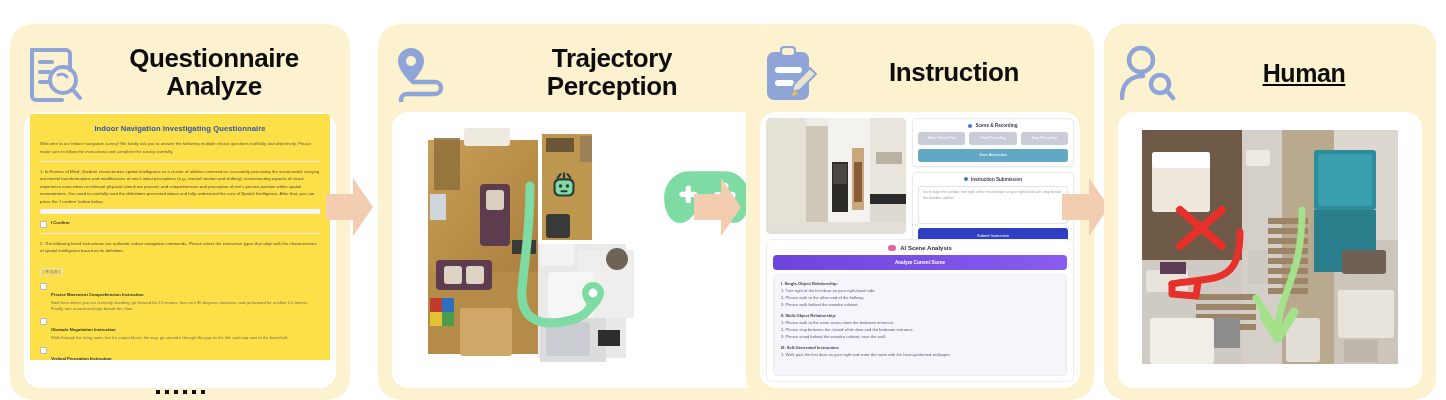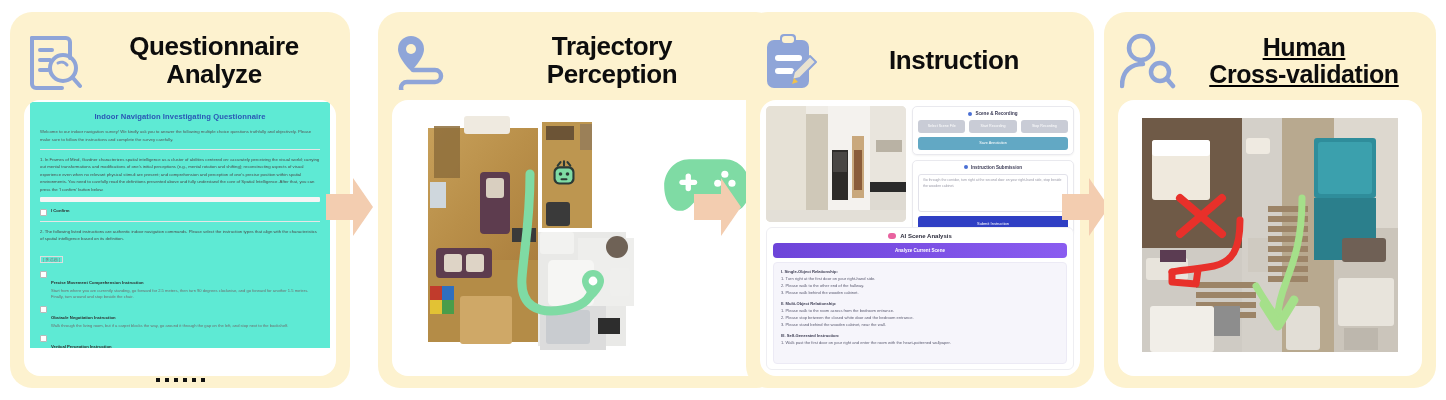--- a/index.html
+++ b/index.html
@@ -1,40 +1,40 @@
 <!DOCTYPE html>
 <html><head>
 <meta charset="utf-8">
 <style>
   html,body{margin:0;padding:0;background:#ffffff;}
   body{width:1446px;height:400px;font-family:"Liberation Sans","DejaVu Sans",sans-serif;overflow:hidden;}
   .flow{position:relative;width:1446px;height:400px;display:flex;align-items:center;}
 
   
-  .stage{position:absolute;top:12px;height:376px;background:#fdf2cf;border-radius:22px;box-sizing:border-box;padding:10px 14px 12px;display:flex;flex-direction:column;}
+  .stage{position:absolute;top:24px;height:376px;background:#fdf2cf;border-radius:22px;box-sizing:border-box;padding:10px 14px 12px;display:flex;flex-direction:column;}
   #stage-1{left:10px;width:340px;}
   #stage-2{left:378px;width:400px;}
   #stage-3{left:746px;width:348px;}
   #stage-4{left:1104px;width:332px;text-decoration:underline;}
 
   .stage-head{display:flex;align-items:center;gap:8px;height:78px;flex:0 0 auto;}
   .stage-icon{flex:0 0 auto;width:60px;height:62px;display:flex;align-items:center;justify-content:center;}
   .stage-icon svg{display:block;}
   .stage-title{font-weight:bold;color:#0d0d0d;font-size:26px;line-height:1.07;letter-spacing:-0.4px;text-align:center;flex:1;}
   #stage-4 .stage-title{font-size:25px;}
 
   .stage-body{flex:1 1 auto;background:#ffffff;border-radius:16px;overflow:hidden;position:relative;}
 
   
   .arrow{position:absolute;top:176px;width:48px;height:62px;}
   #arrow-1{left:326px;} #arrow-2{left:694px;} #arrow-3{left:1062px;}
   .arrow svg{display:block;}
 
   
-  .q-doc{position:absolute;left:6px;top:2px;right:6px;bottom:28px;background:#5eead4;padding:6px 10px 0;box-sizing:border-box;overflow:hidden;}
+  .q-doc{position:absolute;left:6px;top:2px;right:6px;bottom:28px;background:#fde047;padding:6px 10px 0;box-sizing:border-box;overflow:hidden;}
   .q-title{color:#2a56b5;font-weight:bold;font-size:7.6px;text-align:center;margin:4px 0 7px;letter-spacing:.1px;}
   .q-intro{font-size:4.3px;color:#555;line-height:1.75;margin-bottom:6px;}
   .q-rule{height:1px;background:#e6e6e6;margin:5px 0 6px;}
   .q-block{font-size:4.3px;color:#4a4a4a;line-height:1.72;margin-bottom:4px;}
   .q-sub{background:#f5f5f5;height:5px;margin:2px 0 6px;border-radius:1px;}
   .q-check{display:flex;align-items:flex-start;gap:4px;margin:4px 0;}
   .q-box{flex:0 0 auto;width:5px;height:5px;border:1px solid #b9b9b9;border-radius:1px;margin-top:1px;background:#fff;}
   .q-opt-title{font-size:4.2px;font-weight:bold;color:#2b2b2b;line-height:1.4;}
   .q-opt-desc{font-size:4.1px;color:#6d6d6d;line-height:1.62;}
   .q-req{font-size:4.2px;color:#777;border:1px solid #ddd;display:inline-block;padding:0 2px;margin:1px 0 3px;}
@@ -349,21 +349,20 @@
           <g fill="none" stroke="#8fa5d8" stroke-width="4.5" stroke-linecap="round">
             <circle cx="21" cy="16" r="12"></circle>
             <path d="M2 54 C2 38 12 32 23 32"></path>
             <circle cx="40" cy="40" r="9"></circle>
             <path d="M47 47 l6 7"></path>
           </g>
         </svg>
       </div>
       <div class="stage-title">
         <div>Human</div>
-        <div>Cross-validation</div>
       </div>
     </div>
 
     <div class="stage-body">
       <div class="val">
         <svg class="val-map" viewBox="0 0 268 250">
 
           <rect x="6" y="8" width="100" height="130" fill="#6f5a47"></rect>
           <rect x="6" y="138" width="100" height="104" fill="#cfcbc4"></rect>
           <rect x="106" y="8" width="40" height="234" fill="#d4d0c9"></rect>

